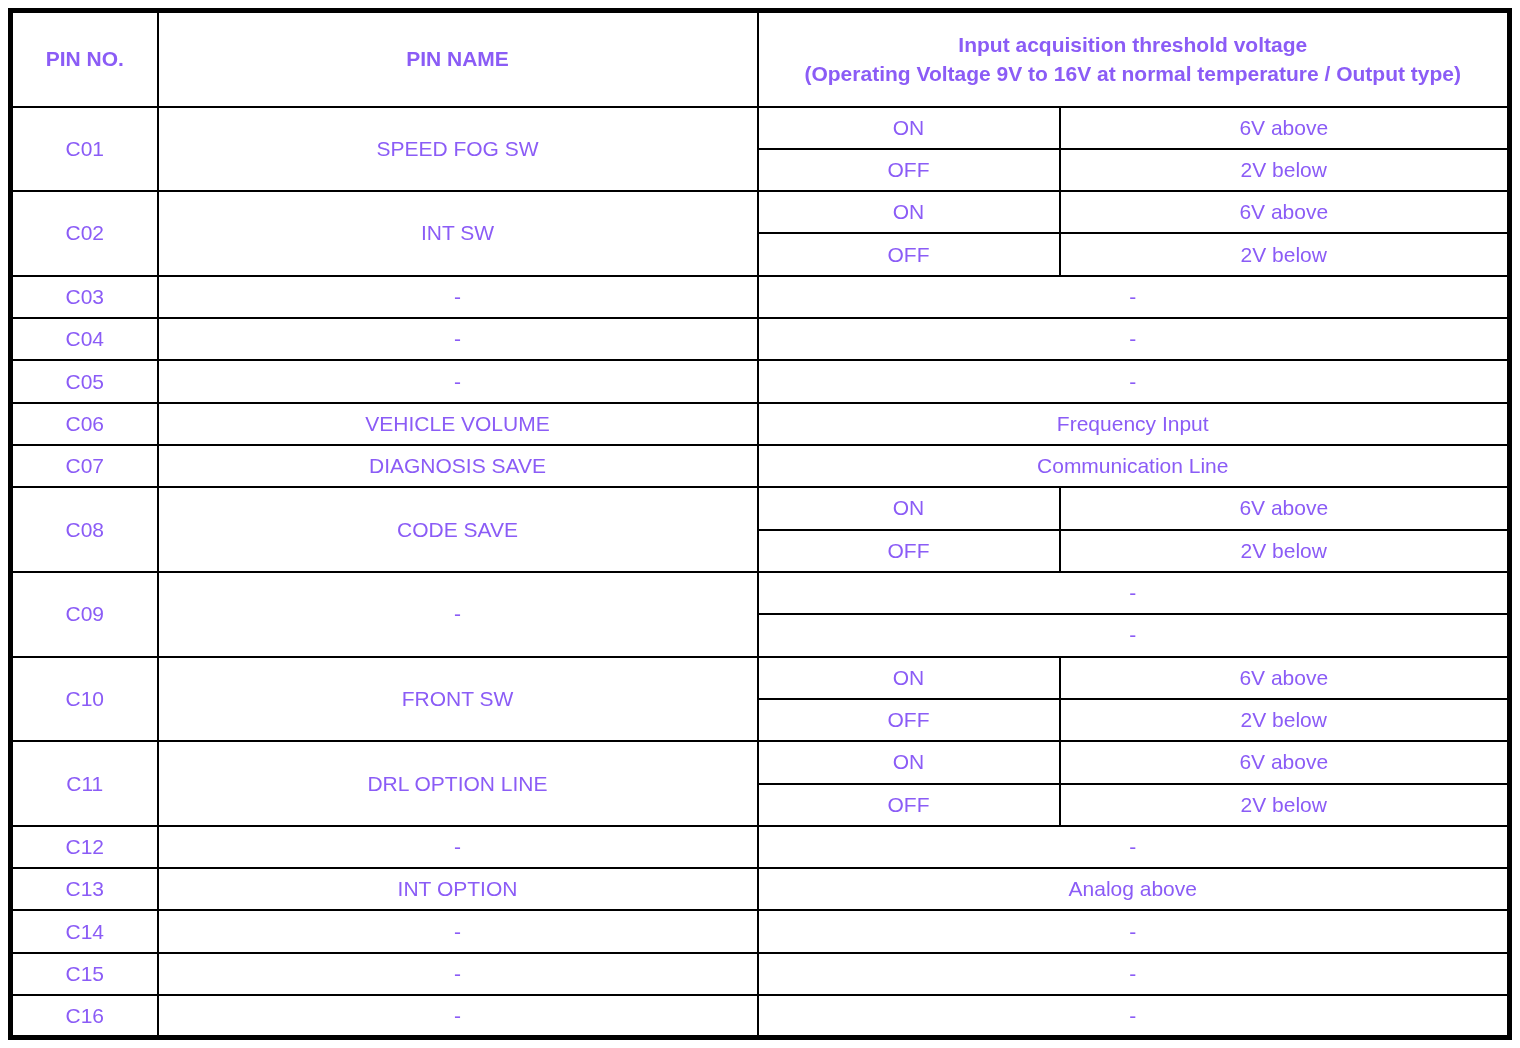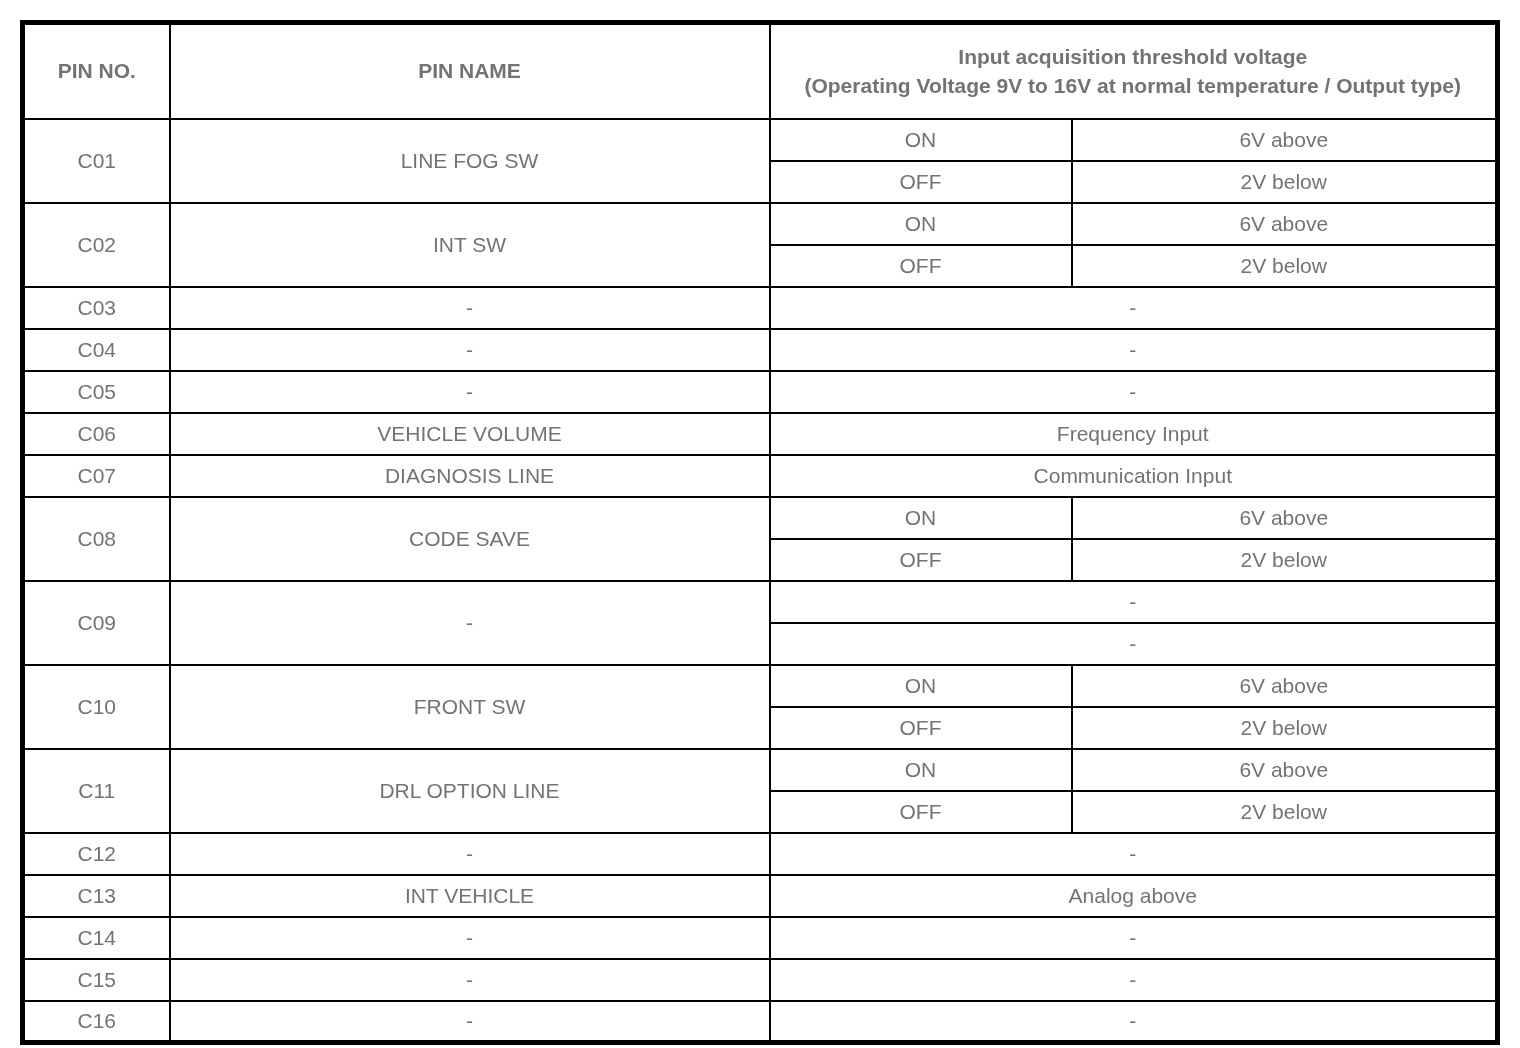--- a/index.html
+++ b/index.html
@@ -4,24 +4,24 @@
 <style>
   html, body {
     margin: 0;
     padding: 0;
     background: #ffffff;
   }
   .page {
     width: 1520px;
     height: 1048px;
     box-sizing: border-box;
-    padding: 20px;
+    padding: 8px;
     background: #ffffff;
     font-family: "Liberation Sans", sans-serif;
-    color: #737373;
+    color: #8b5cf6;
   }
   table.pin-table {
     width: 100%;
     height: 100%;
     border-collapse: collapse;
     table-layout: fixed;
     border: 5px solid #000000;
     font-size: 21px;
   }
   table.pin-table th,
@@ -64,21 +64,21 @@
       <tr>
         <th>PIN NO.</th>
         <th>PIN NAME</th>
         <th class="threshold-header" colspan="2">Input acquisition threshold voltage
 (Operating Voltage 9V to 16V at normal temperature / Output type)</th>
       </tr>
     </thead>
     <tbody>
         <tr>
           <td rowspan="2">C01</td>
-          <td rowspan="2">LINE FOG SW</td>
+          <td rowspan="2">SPEED FOG SW</td>
           <td>ON</td>
           <td>6V above</td>
         </tr>
         <tr>
           <td>OFF</td>
           <td>2V below</td>
         </tr>
         <tr>
           <td rowspan="2">C02</td>
           <td rowspan="2">INT SW</td>
@@ -104,22 +104,22 @@
           <td>-</td>
           <td colspan="2">-</td>
         </tr>
         <tr>
           <td>C06</td>
           <td>VEHICLE VOLUME</td>
           <td colspan="2">Frequency Input</td>
         </tr>
         <tr>
           <td>C07</td>
-          <td>DIAGNOSIS LINE</td>
-          <td colspan="2">Communication Input</td>
+          <td>DIAGNOSIS SAVE</td>
+          <td colspan="2">Communication Line</td>
         </tr>
         <tr>
           <td rowspan="2">C08</td>
           <td rowspan="2">CODE SAVE</td>
           <td>ON</td>
           <td>6V above</td>
         </tr>
         <tr>
           <td>OFF</td>
           <td>2V below</td>
@@ -152,21 +152,21 @@
           <td>OFF</td>
           <td>2V below</td>
         </tr>
         <tr>
           <td>C12</td>
           <td>-</td>
           <td colspan="2">-</td>
         </tr>
         <tr>
           <td>C13</td>
-          <td>INT VEHICLE</td>
+          <td>INT OPTION</td>
           <td colspan="2">Analog above</td>
         </tr>
         <tr>
           <td>C14</td>
           <td>-</td>
           <td colspan="2">-</td>
         </tr>
         <tr>
           <td>C15</td>
           <td>-</td>

